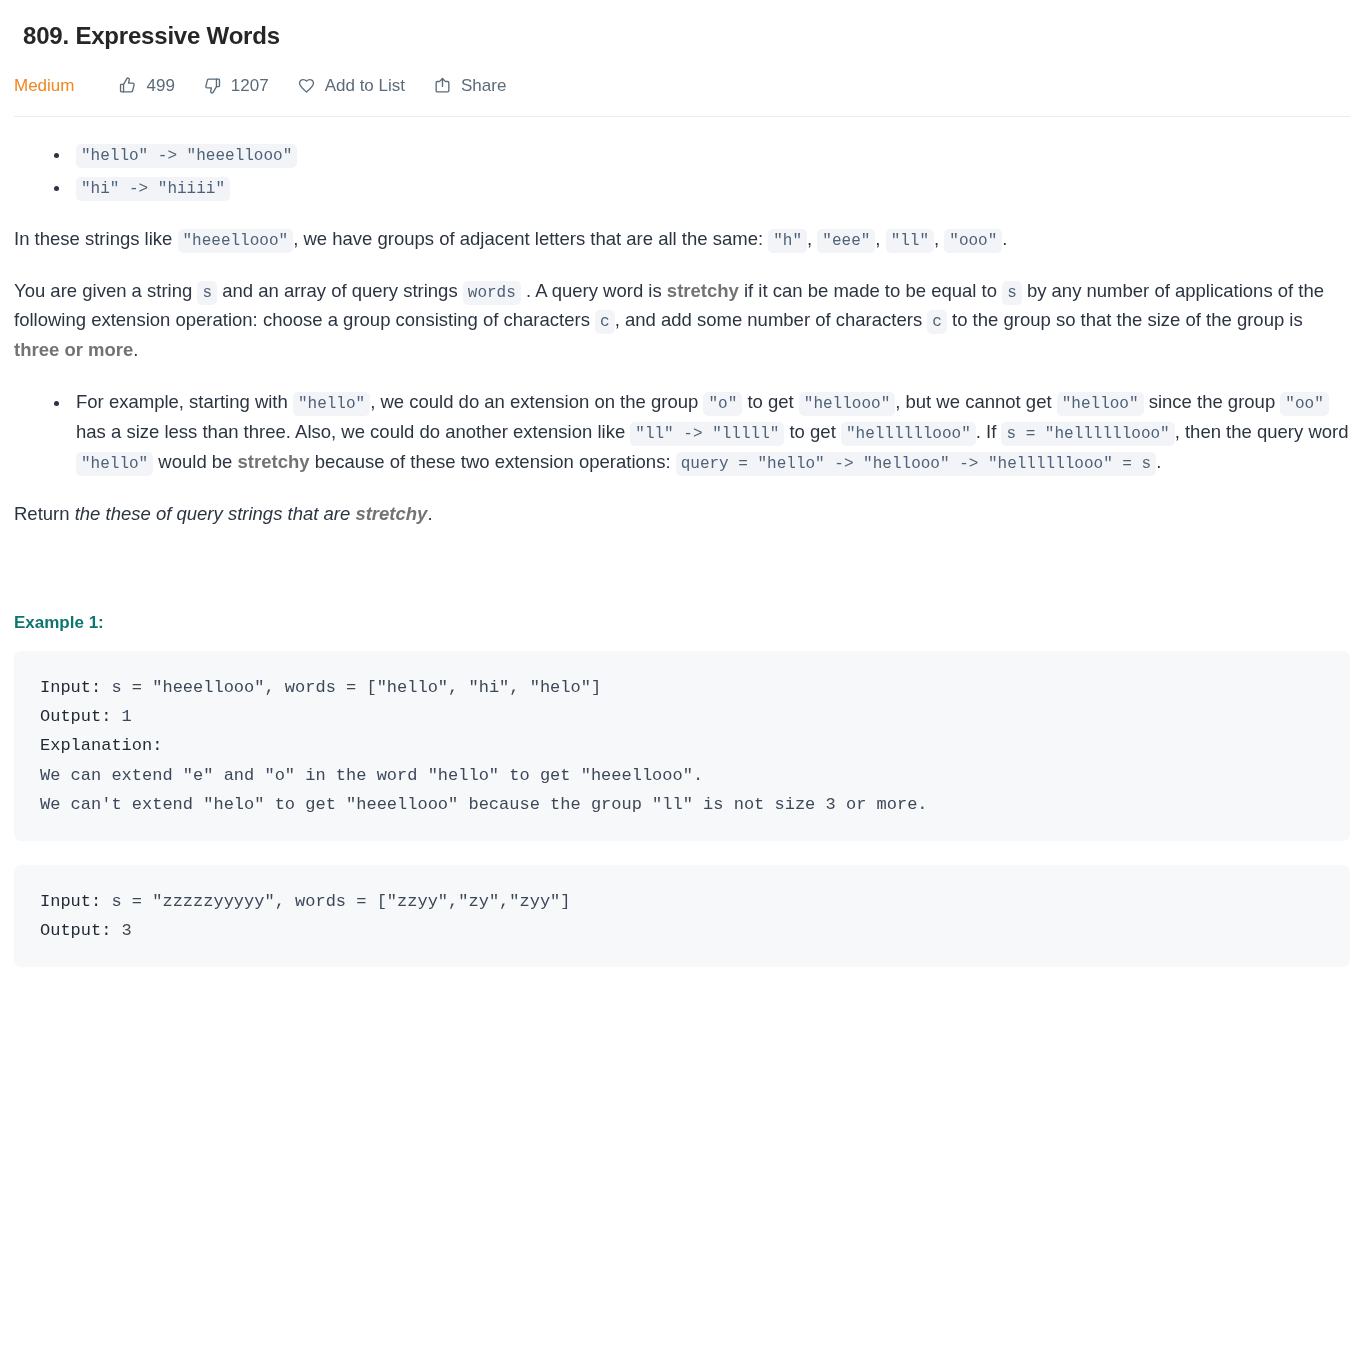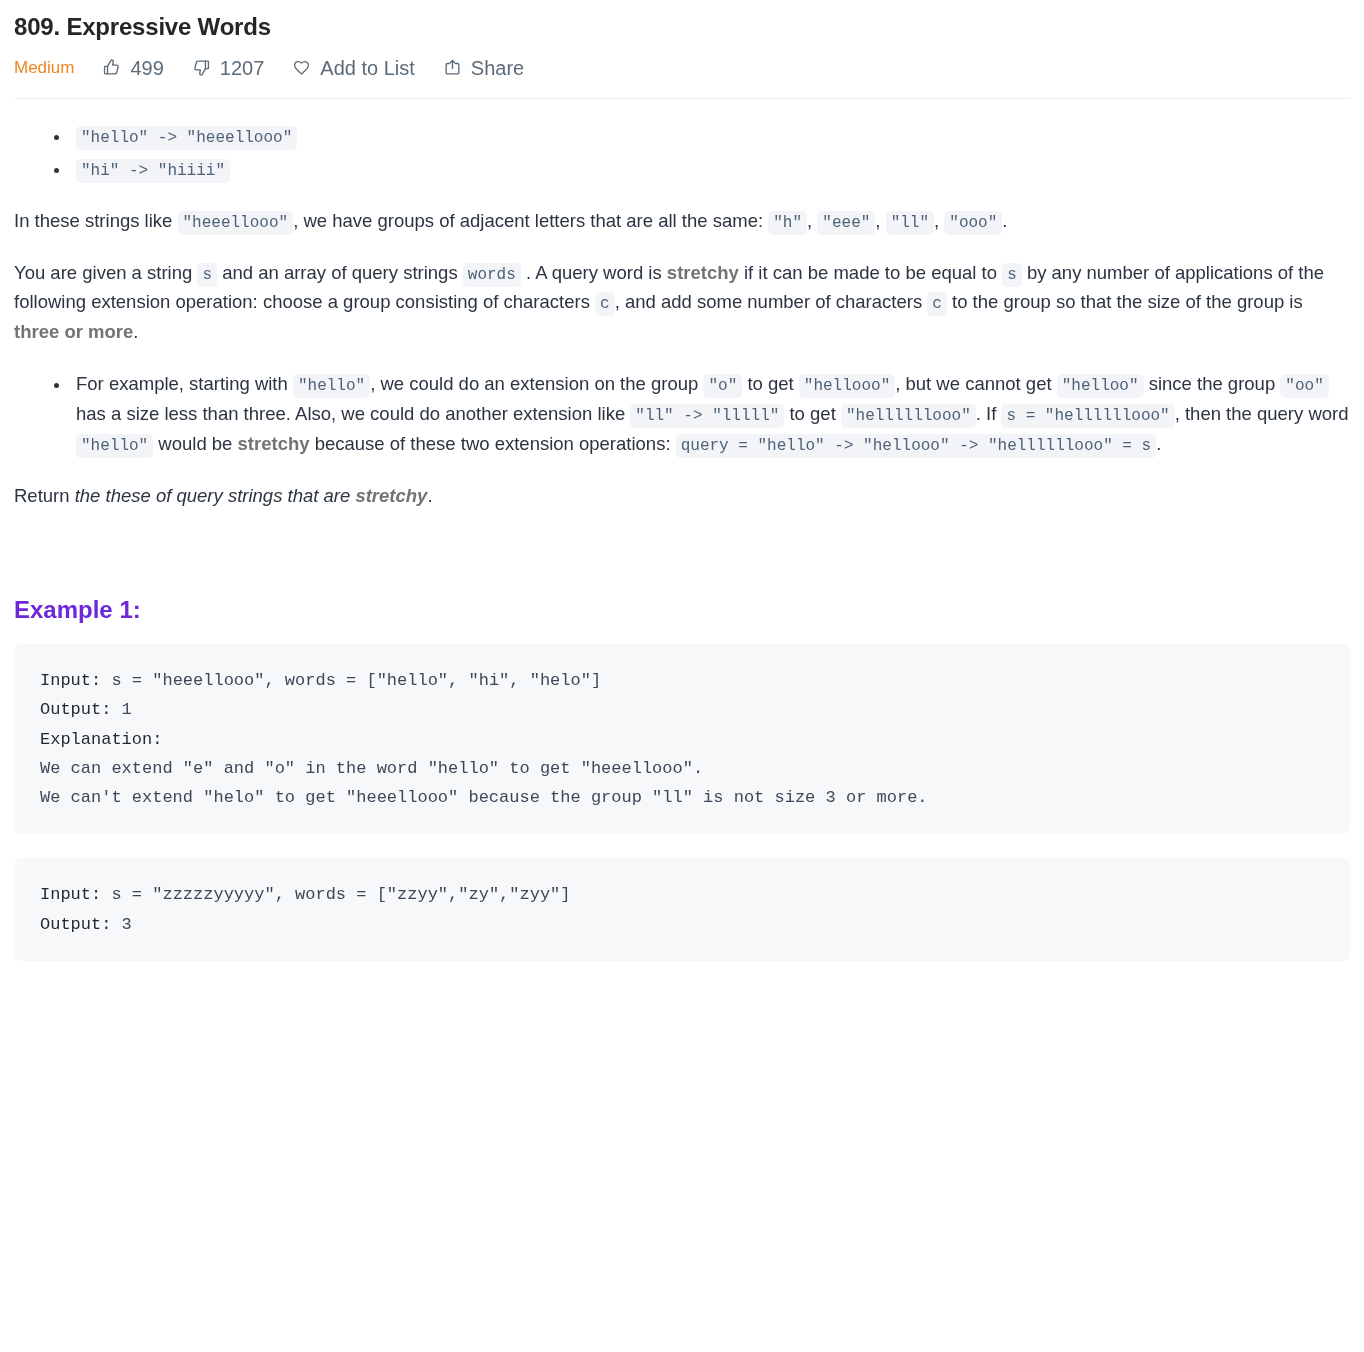--- a/index.html
+++ b/index.html
@@ -19,56 +19,56 @@
   .page {
     padding: 0 14px;
   }
 
   
   .title {
     font-size: 24px;
     font-weight: bold;
     color: #262626;
     letter-spacing: -0.2px;
-    margin: 0;
+    margin: 9px;
     padding: 10px 0 0 0;
     line-height: 1.4;
   }
 
   .meta-row {
     display: flex;
     align-items: center;
     gap: 0;
     padding: 14px 0 20px 0;
     font-size: 17px;
     color: #5b6b79;
   }
   .difficulty {
     color: #ef8722;
     font-size: 17px;
-    margin-right: 28px;
+    margin-right: 44px;
   }
   .meta-item {
     display: flex;
     align-items: center;
     gap: 9px;
     margin-right: 28px;
     color: #5b6b79;
     cursor: pointer;
     user-select: none;
   }
   .meta-item .ico {
     display: inline-flex;
     align-items: center;
     justify-content: center;
     width: 19px;
     height: 19px;
   }
   .meta-item .ico svg { display: block; }
-  .meta-label { font-size: 20px; line-height: 1; }
+  .meta-label { font-size: 17px; line-height: 1; }
 
   .divider {
     height: 1px;
     background: #eaecef;
     margin: 0 0 0 0;
   }
 
   
   .content {
     padding-top: 22px;
@@ -97,23 +97,23 @@
     font-size: 16px;
     padding: 3px 5px;
     border-radius: 5px;
     white-space: pre-wrap;
     line-height: 1.5;
   }
   b, strong { font-weight: bold; color: #737373; }
   em, i { font-style: italic; }
 
   .ex-title {
-    font-size: 24px;
+    font-size: 17px;
     font-weight: bold;
-    color: #6d28d9;
+    color: #0f766e;
     margin: 0 0 14px 0;
   }
   .spacer-lg { height: 58px; }
 
   pre.example {
     background: #f7f8fa;
     border-radius: 7px;
     margin: 0 0 24px 0;
     padding: 22px 26px;
     font-family: "Liberation Mono", "DejaVu Sans Mono", monospace;

